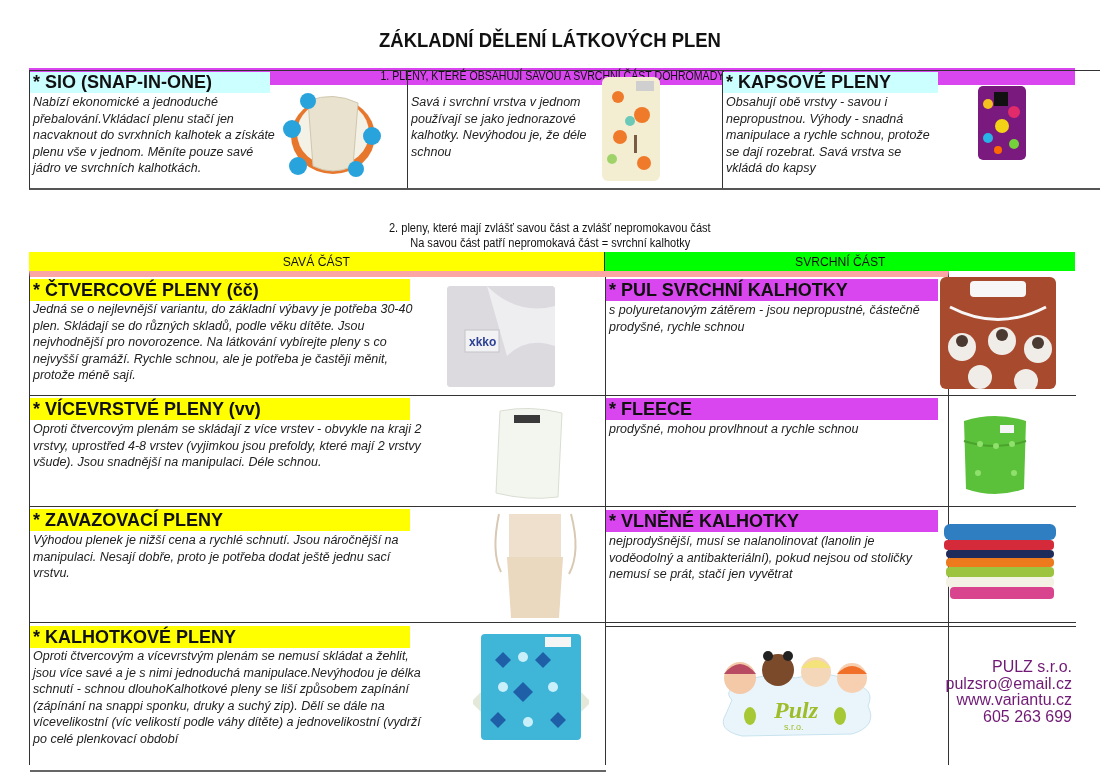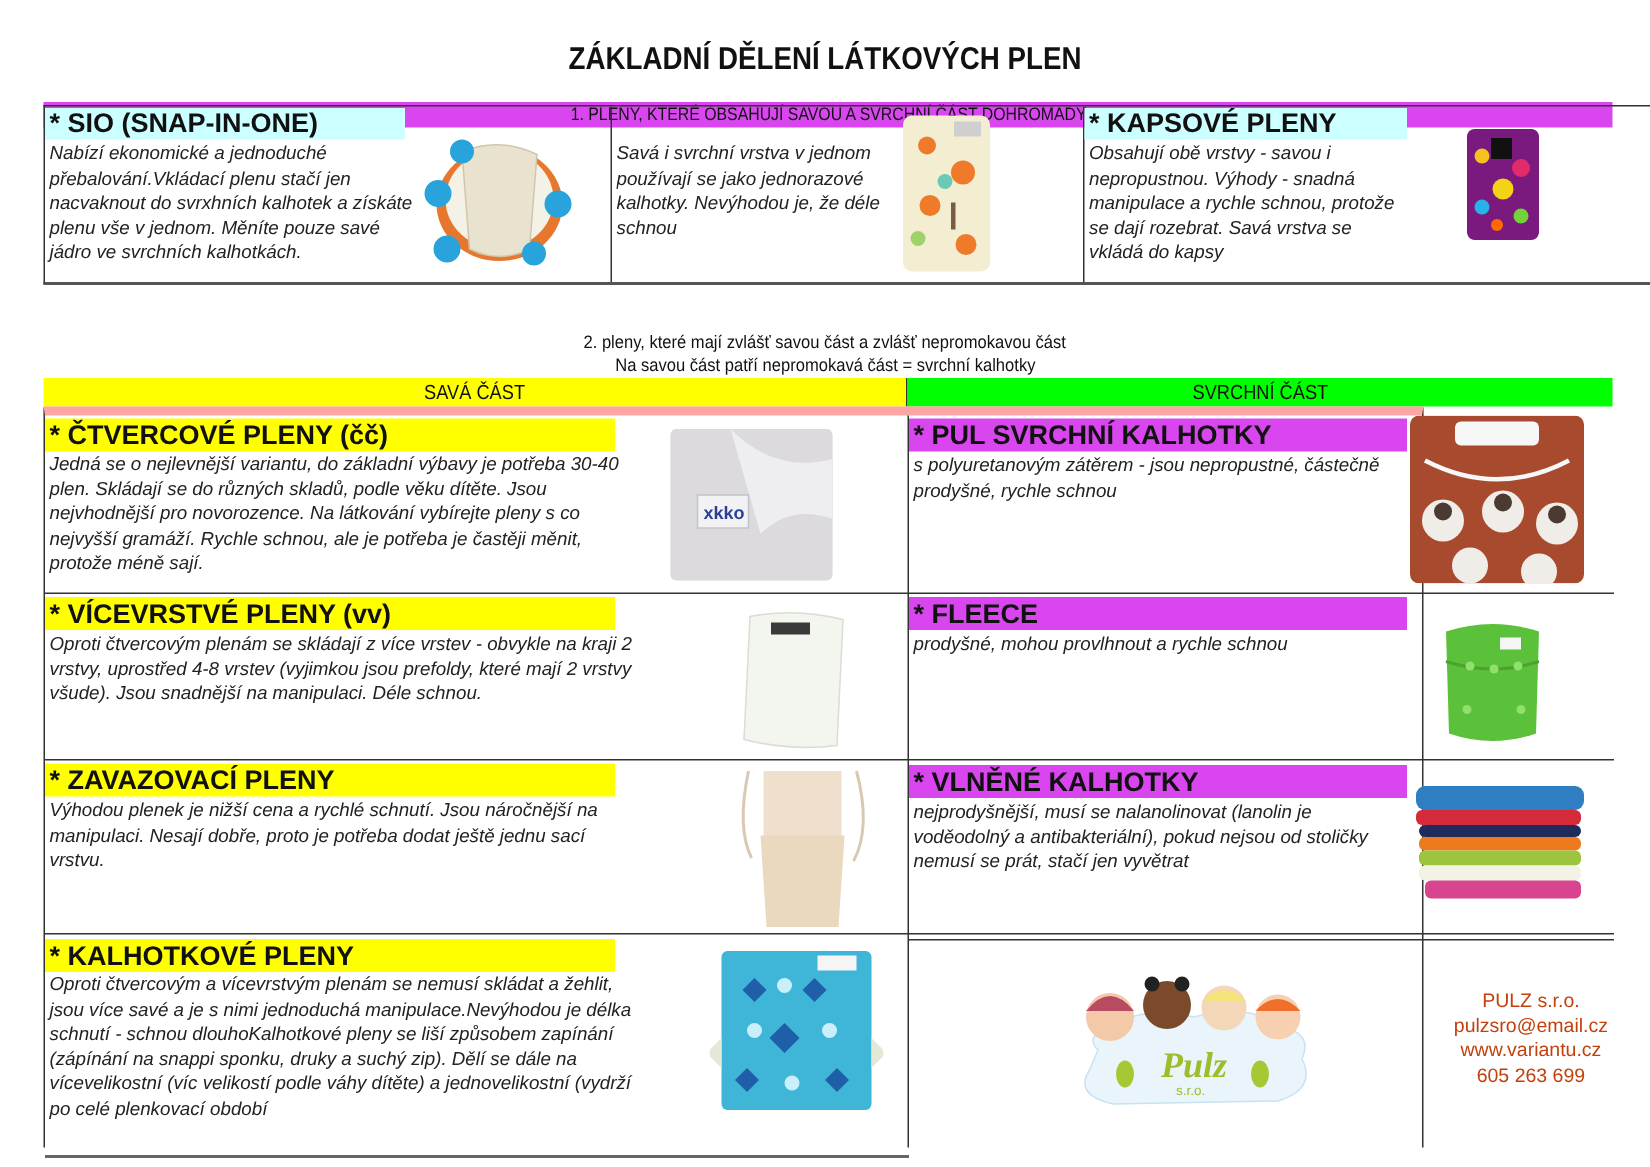--- a/index.html
+++ b/index.html
@@ -16,21 +16,21 @@
   .sub { left: 0; width: 1100px; text-align: center; font-size: 12px; line-height: 13px; }
   .sub span { display: inline-block; transform: scaleX(0.92); }
   .band-yellow { left: 29px; top: 252px; width: 576px; height: 19px; background: #ffff00; text-align: center; font-size: 13.5px; line-height: 19px; border-right: 1px solid #333; }
   .band-green { left: 605px; top: 252px; width: 470px; height: 19px; background: #00ff00; text-align: center; font-size: 13.5px; line-height: 19px; }
   .band-yellow span, .band-green span { display: inline-block; transform: scaleX(0.9); }
   .grid { left: 29px; top: 271px; width: 920px; height: 494px; border-left: 1px solid #333; border-right: 1px solid #333; border-top: 6px solid #fca5a5; }
   .hdr-y { position: absolute; background: #ffff00; font-weight: bold; font-size: 18px; line-height: 22px; padding-left: 3px; white-space: nowrap; }
   .hdr-g { position: absolute; background: #d946ef; font-weight: bold; font-size: 18px; line-height: 22px; padding-left: 3px; white-space: nowrap; }
   .hl { position: absolute; height: 1px; background: #333; }
   .img { position: absolute; border-radius: 4px; overflow: hidden; }
-  .contact { position: absolute; right: 28px; top: 659px; text-align: center; font-size: 13px; line-height: 16.5px; color: #c2410c; }
+  .contact { position: absolute; right: 28px; top: 659px; text-align: right; font-size: 16px; line-height: 16.5px; color: #701a75; }
 </style>
 </head>
 <body>
 
 <div class="abs title">ZÁKLADNÍ DĚLENÍ LÁTKOVÝCH PLEN</div>
 
 <div class="abs sec1-band"><span>1. PLENY, KTERÉ OBSAHUJÍ SAVOU A SVRCHNÍ ČÁST DOHROMADY</span></div>
 
 <div class="abs sec1-box">
 

